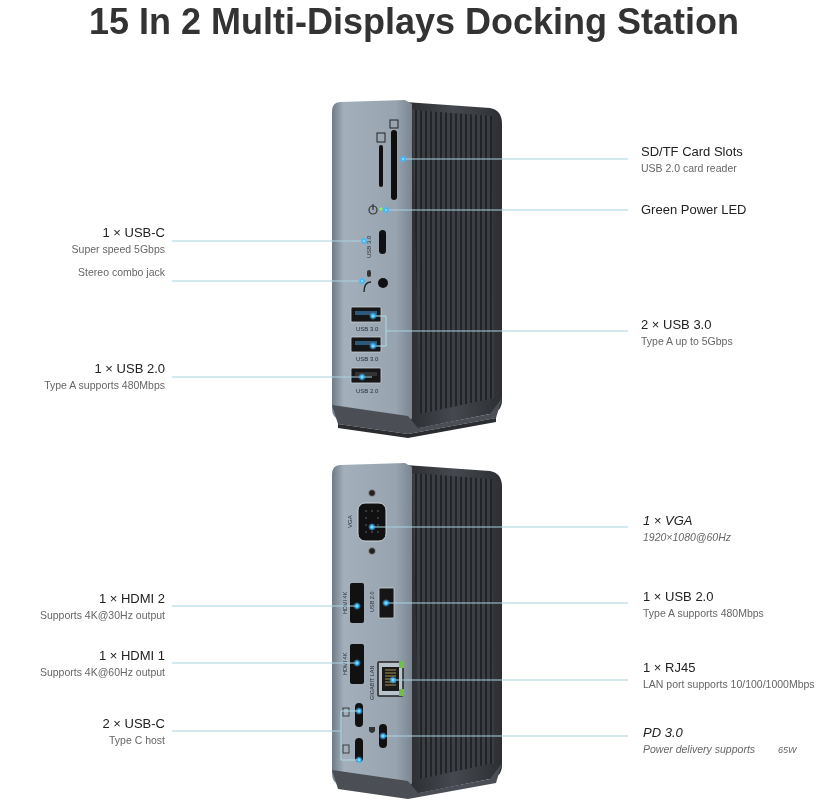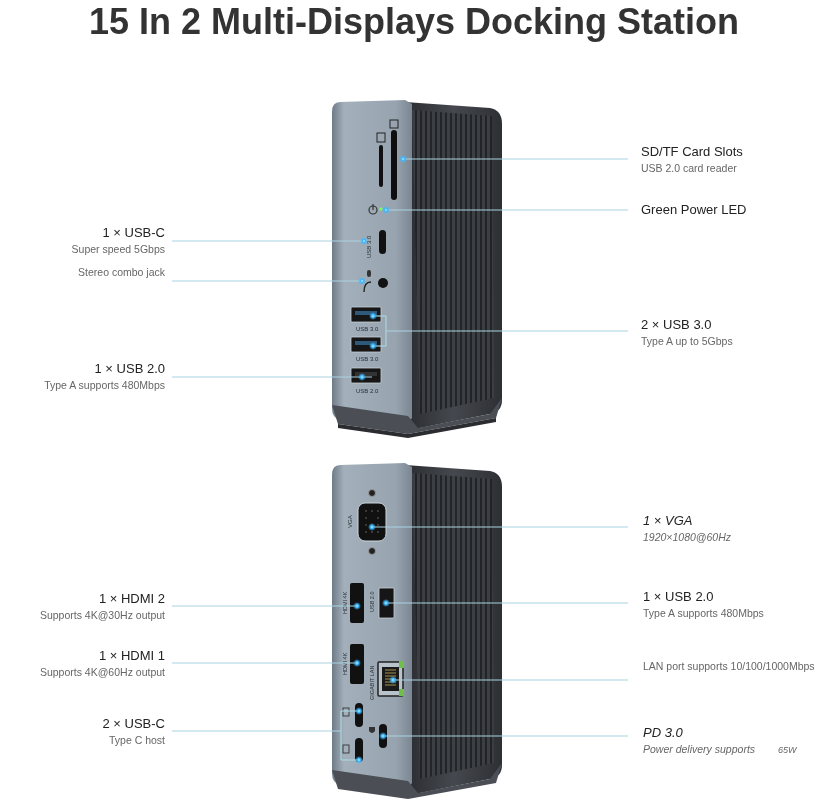--- a/index.html
+++ b/index.html
@@ -215,18 +215,19 @@
 
 <div class="label right" style="left:643px; top:512px;font-style:italic;">
   <div class="main">1 × VGA</div>
   <div class="sub">1920×1080@60Hz</div>
 </div>
 <div class="label right" style="left:643px; top:588px;">
   <div class="main">1 × USB 2.0</div>
   <div class="sub">Type A supports 480Mbps</div>
 </div>
 <div class="label right" style="left:643px; top:659px;">
+  <div class="main">1 × RJ45</div>
   <div class="sub">LAN port supports 10/100/1000Mbps</div>
 </div>
 <div class="label right" style="left:643px; top:724px;font-style:italic;">
   <div class="main">PD 3.0</div>
   <div class="sub"><span>Power delivery supports</span> <span class="small">65W</span></div>
 </div>
 
 </body></html>

